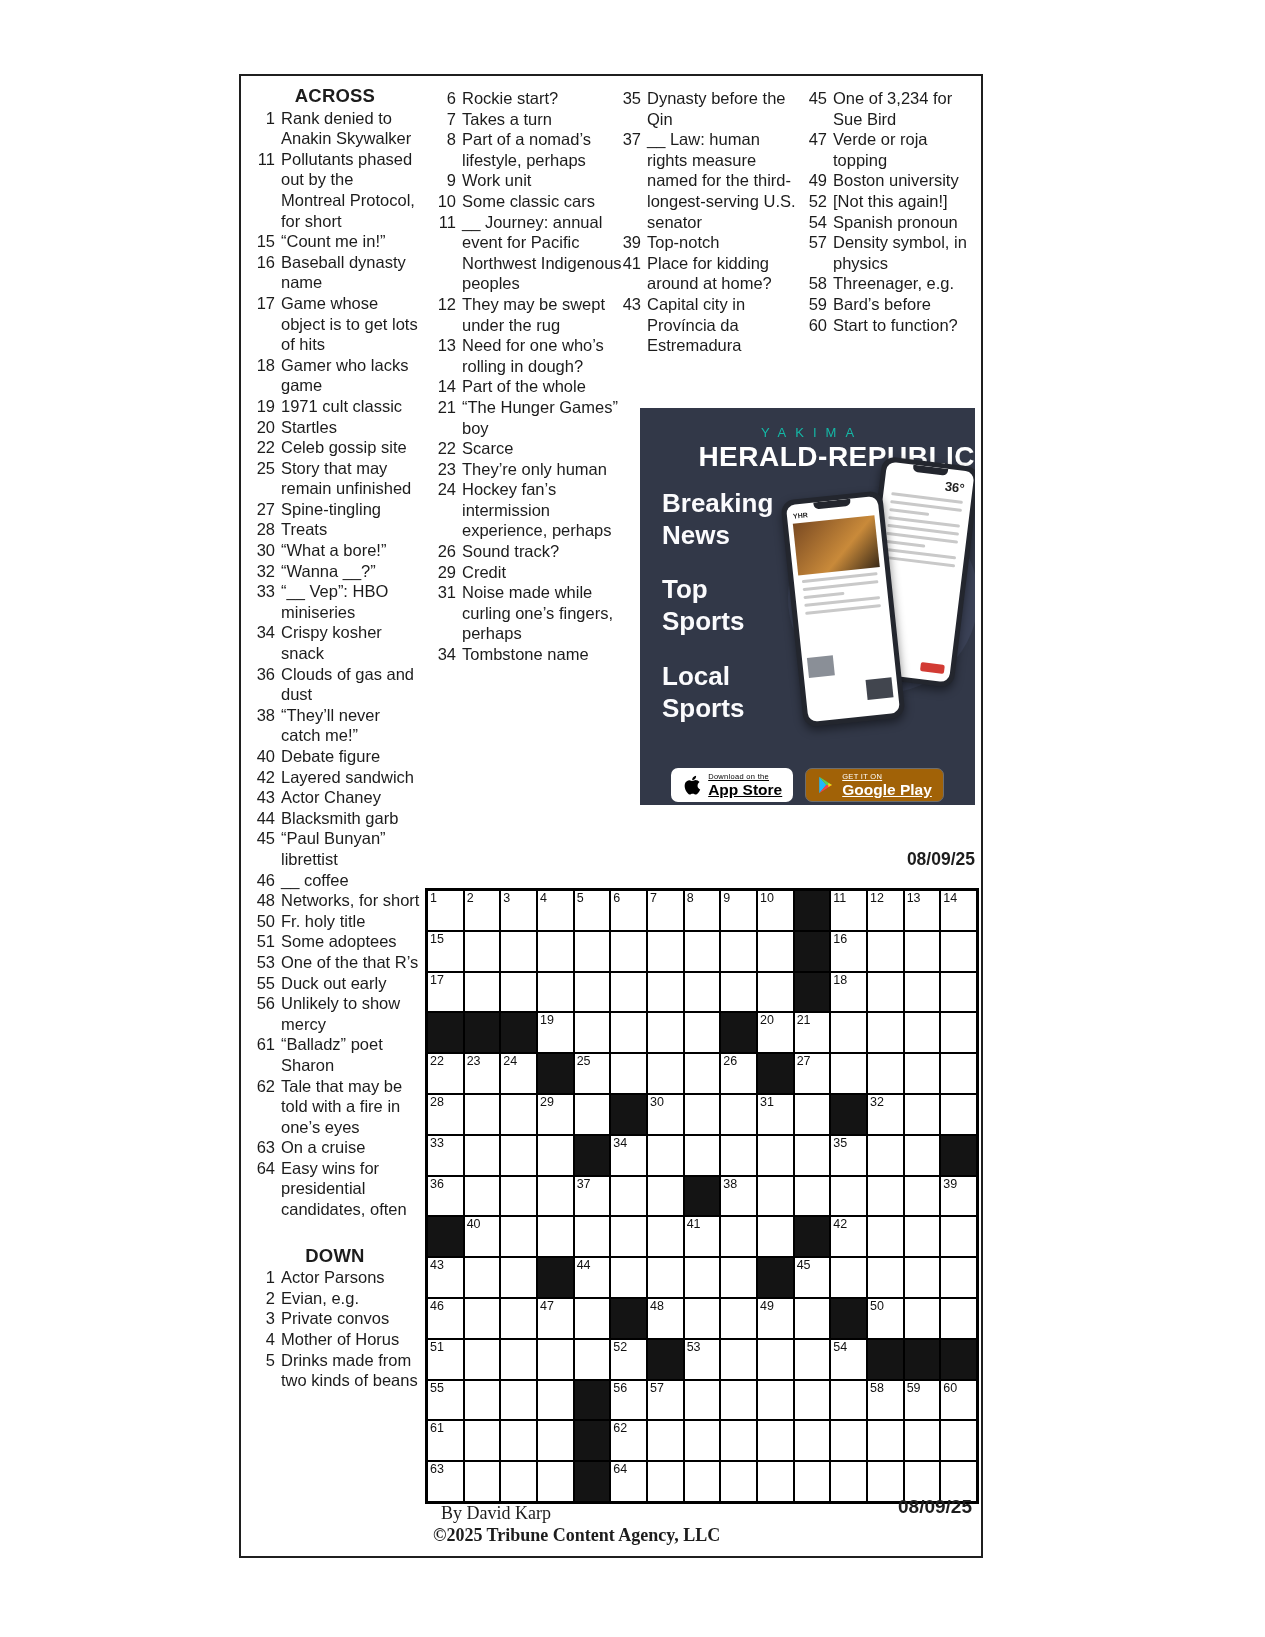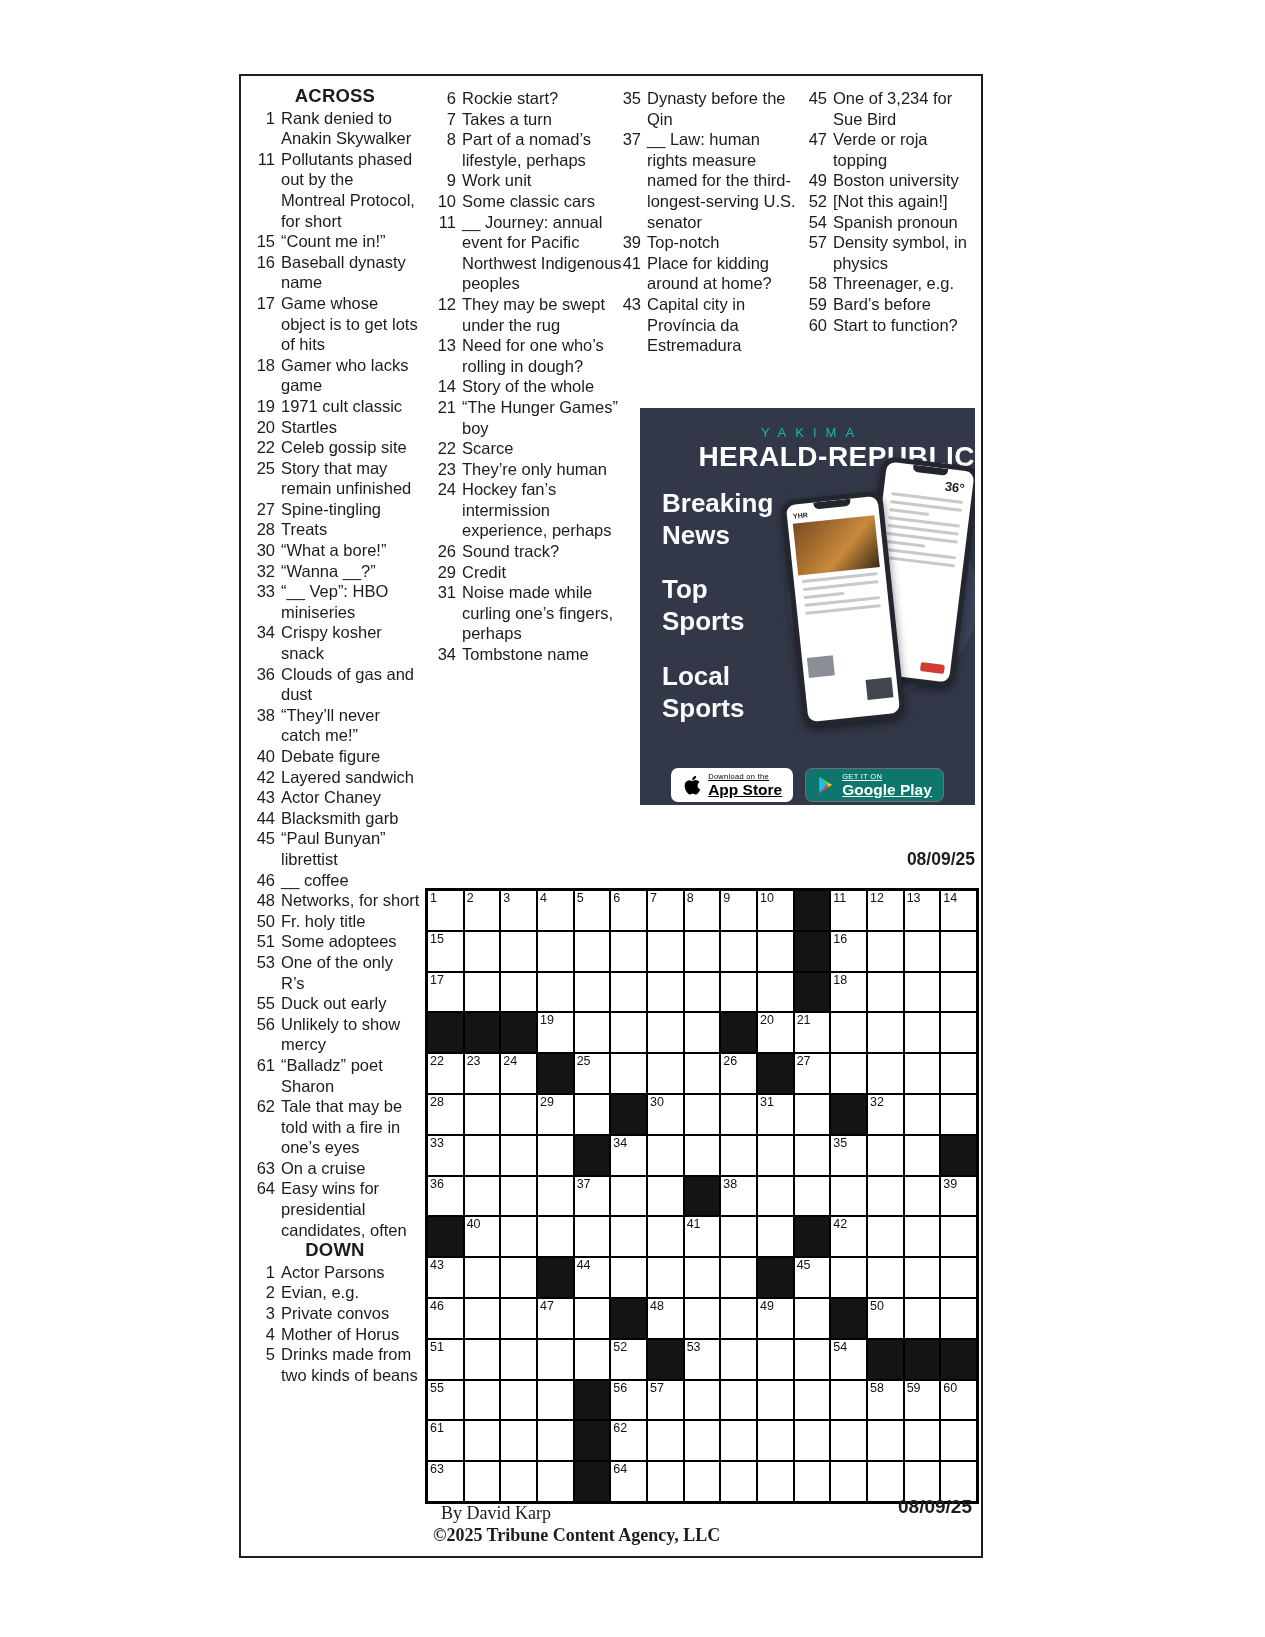--- a/index.html
+++ b/index.html
@@ -7,21 +7,21 @@
         font-family:"Liberation Sans",sans-serif;color:#1d1d1d;}
   .frame{position:absolute;left:239px;top:74px;width:744px;height:1484px;
          border:2px solid #1f1f1f;box-sizing:border-box;}
   
   .col{position:absolute;top:86px;font-size:16.5px;line-height:20.6px;color:#1c1c1c;}
   .col1{left:249px;width:172px;}
   .col2{left:430px;width:192px;top:88px;}
   .col3{left:615px;width:186px;top:88px;}
   .col4{left:801px;width:181px;top:88px;}
   .sect-head{font-weight:bold;font-size:18.5px;text-align:center;margin:0 0 1px 0;letter-spacing:.2px;}
-  .down-head{}
+  .down-head{margin-top:26px;}
   .clue{display:flex;align-items:flex-start;}
   .cnum{flex:0 0 26px;text-align:right;padding-right:6px;white-space:nowrap;}
   .ctext{flex:1;}
   
   .date-top{position:absolute;left:760px;top:849px;width:215px;text-align:right;
             font-weight:bold;font-size:17.5px;}
   .date-bottom{position:absolute;left:760px;top:1496px;width:212px;text-align:right;
             font-weight:bold;font-size:19px;}
   .byline{position:absolute;left:441px;top:1503px;font-family:"Liberation Serif",serif;
           font-weight:normal;font-size:18px;}
@@ -59,21 +59,21 @@
   .scr-btn{position:absolute;bottom:8px;right:6px;width:24px;height:9px;background:#d23b34;border-radius:2px;}
   .scr-head{font-size:7px;font-weight:bold;color:#222;padding:8px 0 0 6px;}
   .scr-hero{height:52px;background:linear-gradient(135deg,#7a4a22,#c98a3a 60%,#3a2a18);margin:4px 5px 0 5px;}
   .scr-thumb{position:absolute;width:26px;height:20px;background:#8a8f97;}
   .scr-thumb.t1{left:5px;bottom:44px;}
   .scr-thumb.t2{right:5px;bottom:16px;background:#41454e;}
   .ad-cta{position:absolute;left:0;right:0;top:325px;text-align:center;font-size:25px;font-weight:bold;color:#fff;}
   .badges{position:absolute;left:0;right:0;top:360px;display:flex;justify-content:center;gap:12px;}
   .badge{height:34px;border-radius:7px;display:flex;align-items:center;padding:0 11px;gap:7px;box-sizing:border-box;text-decoration:underline;}
   .badge.apple{background:#fff;color:#000;}
-  .badge.google{background:#0f766e;color:#fff;border:1px solid #6e6e6e;}
+  .badge.google{background:#a16207;color:#fff;border:1px solid #6e6e6e;}
   .badge .stack{display:flex;flex-direction:column;justify-content:center;line-height:1;}
   .badge .l1{font-size:7.5px;letter-spacing:.3px;}
   .badge .l2{font-size:15.5px;font-weight:bold;margin-top:2px;}
   .badge.google .l1{text-transform:uppercase;}
   .badge svg{display:block;}
 </style>
 </head>
 <body>
 
 <div class="page">
@@ -214,21 +214,21 @@
           <span class="ctext">Fr. holy title</span>
         </div>
 
         <div class="clue">
           <span class="cnum">51</span>
           <span class="ctext">Some adoptees</span>
         </div>
 
         <div class="clue">
           <span class="cnum">53</span>
-          <span class="ctext">One of the only R’s</span>
+          <span class="ctext">One of the that R’s</span>
         </div>
 
         <div class="clue">
           <span class="cnum">55</span>
           <span class="ctext">Duck out early</span>
         </div>
 
         <div class="clue">
           <span class="cnum">56</span>
           <span class="ctext">Unlikely to show mercy</span>
@@ -322,21 +322,21 @@
           <span class="ctext">They may be swept under the rug</span>
         </div>
 
         <div class="clue">
           <span class="cnum">13</span>
           <span class="ctext">Need for one who’s rolling in dough?</span>
         </div>
 
         <div class="clue">
           <span class="cnum">14</span>
-          <span class="ctext">Story of the whole</span>
+          <span class="ctext">Part of the whole</span>
         </div>
 
         <div class="clue">
           <span class="cnum">21</span>
           <span class="ctext">“The Hunger Games” boy</span>
         </div>
 
         <div class="clue">
           <span class="cnum">22</span>
           <span class="ctext">Scarce</span>

